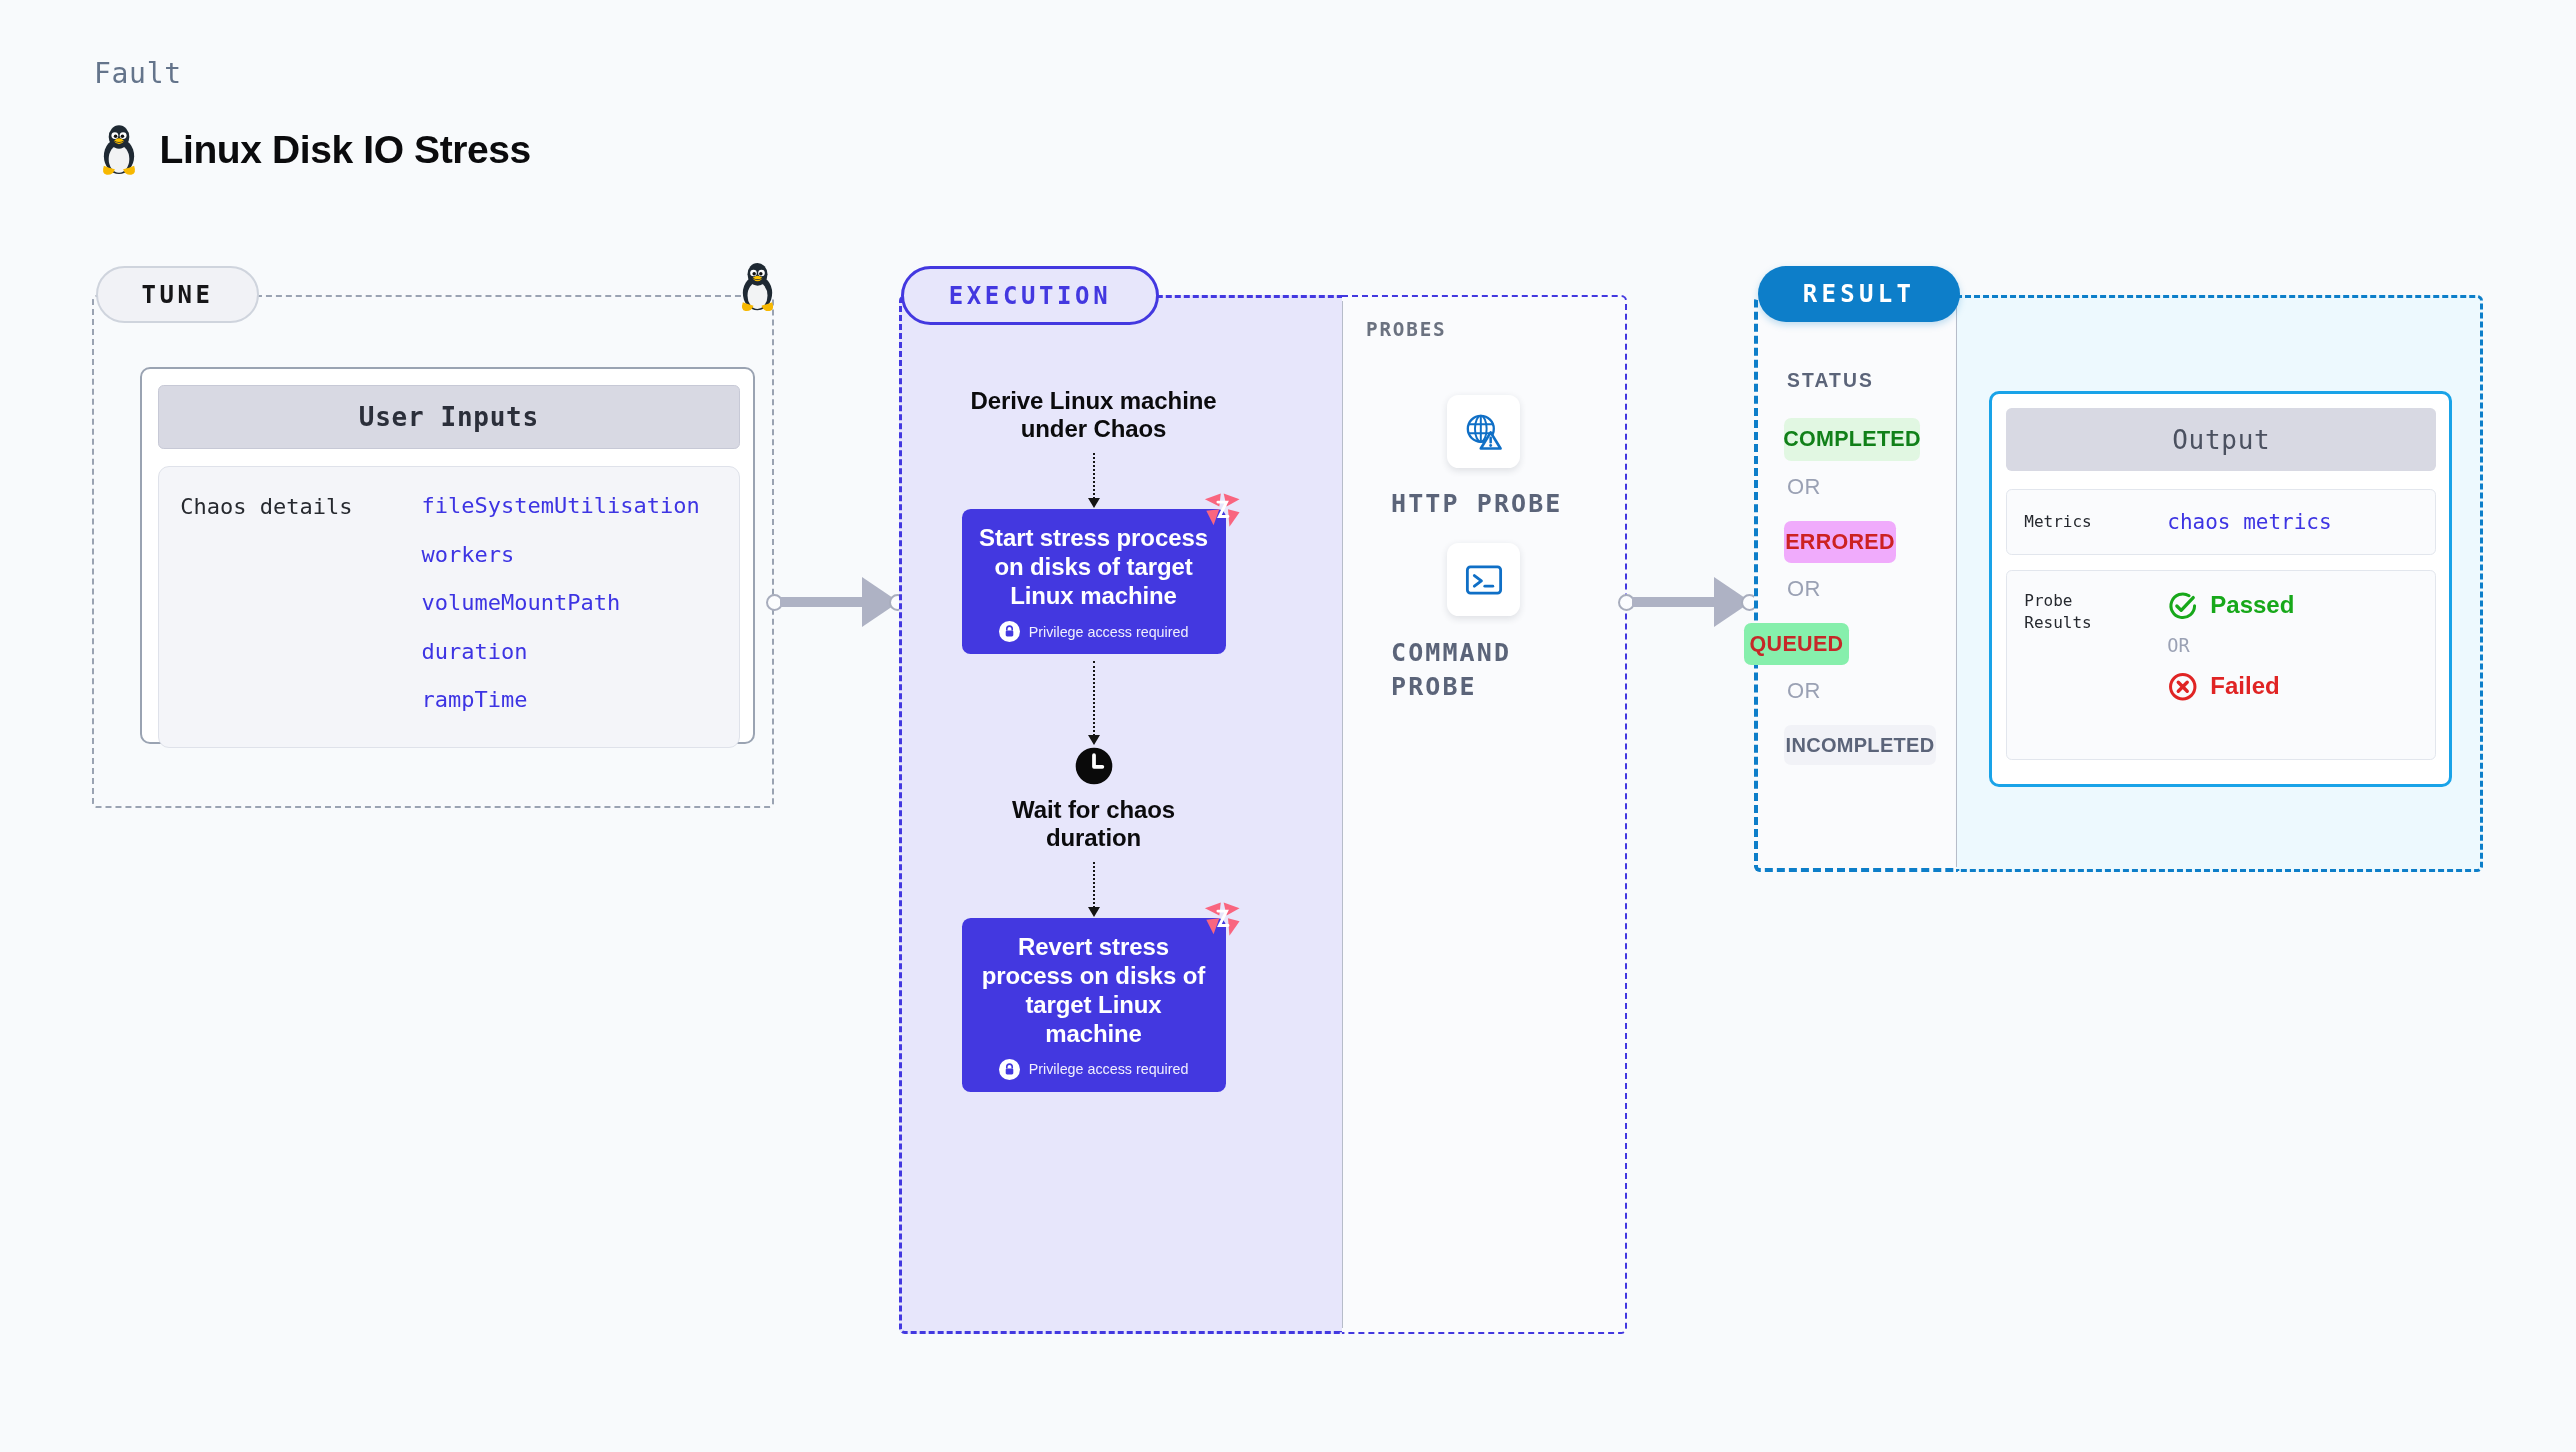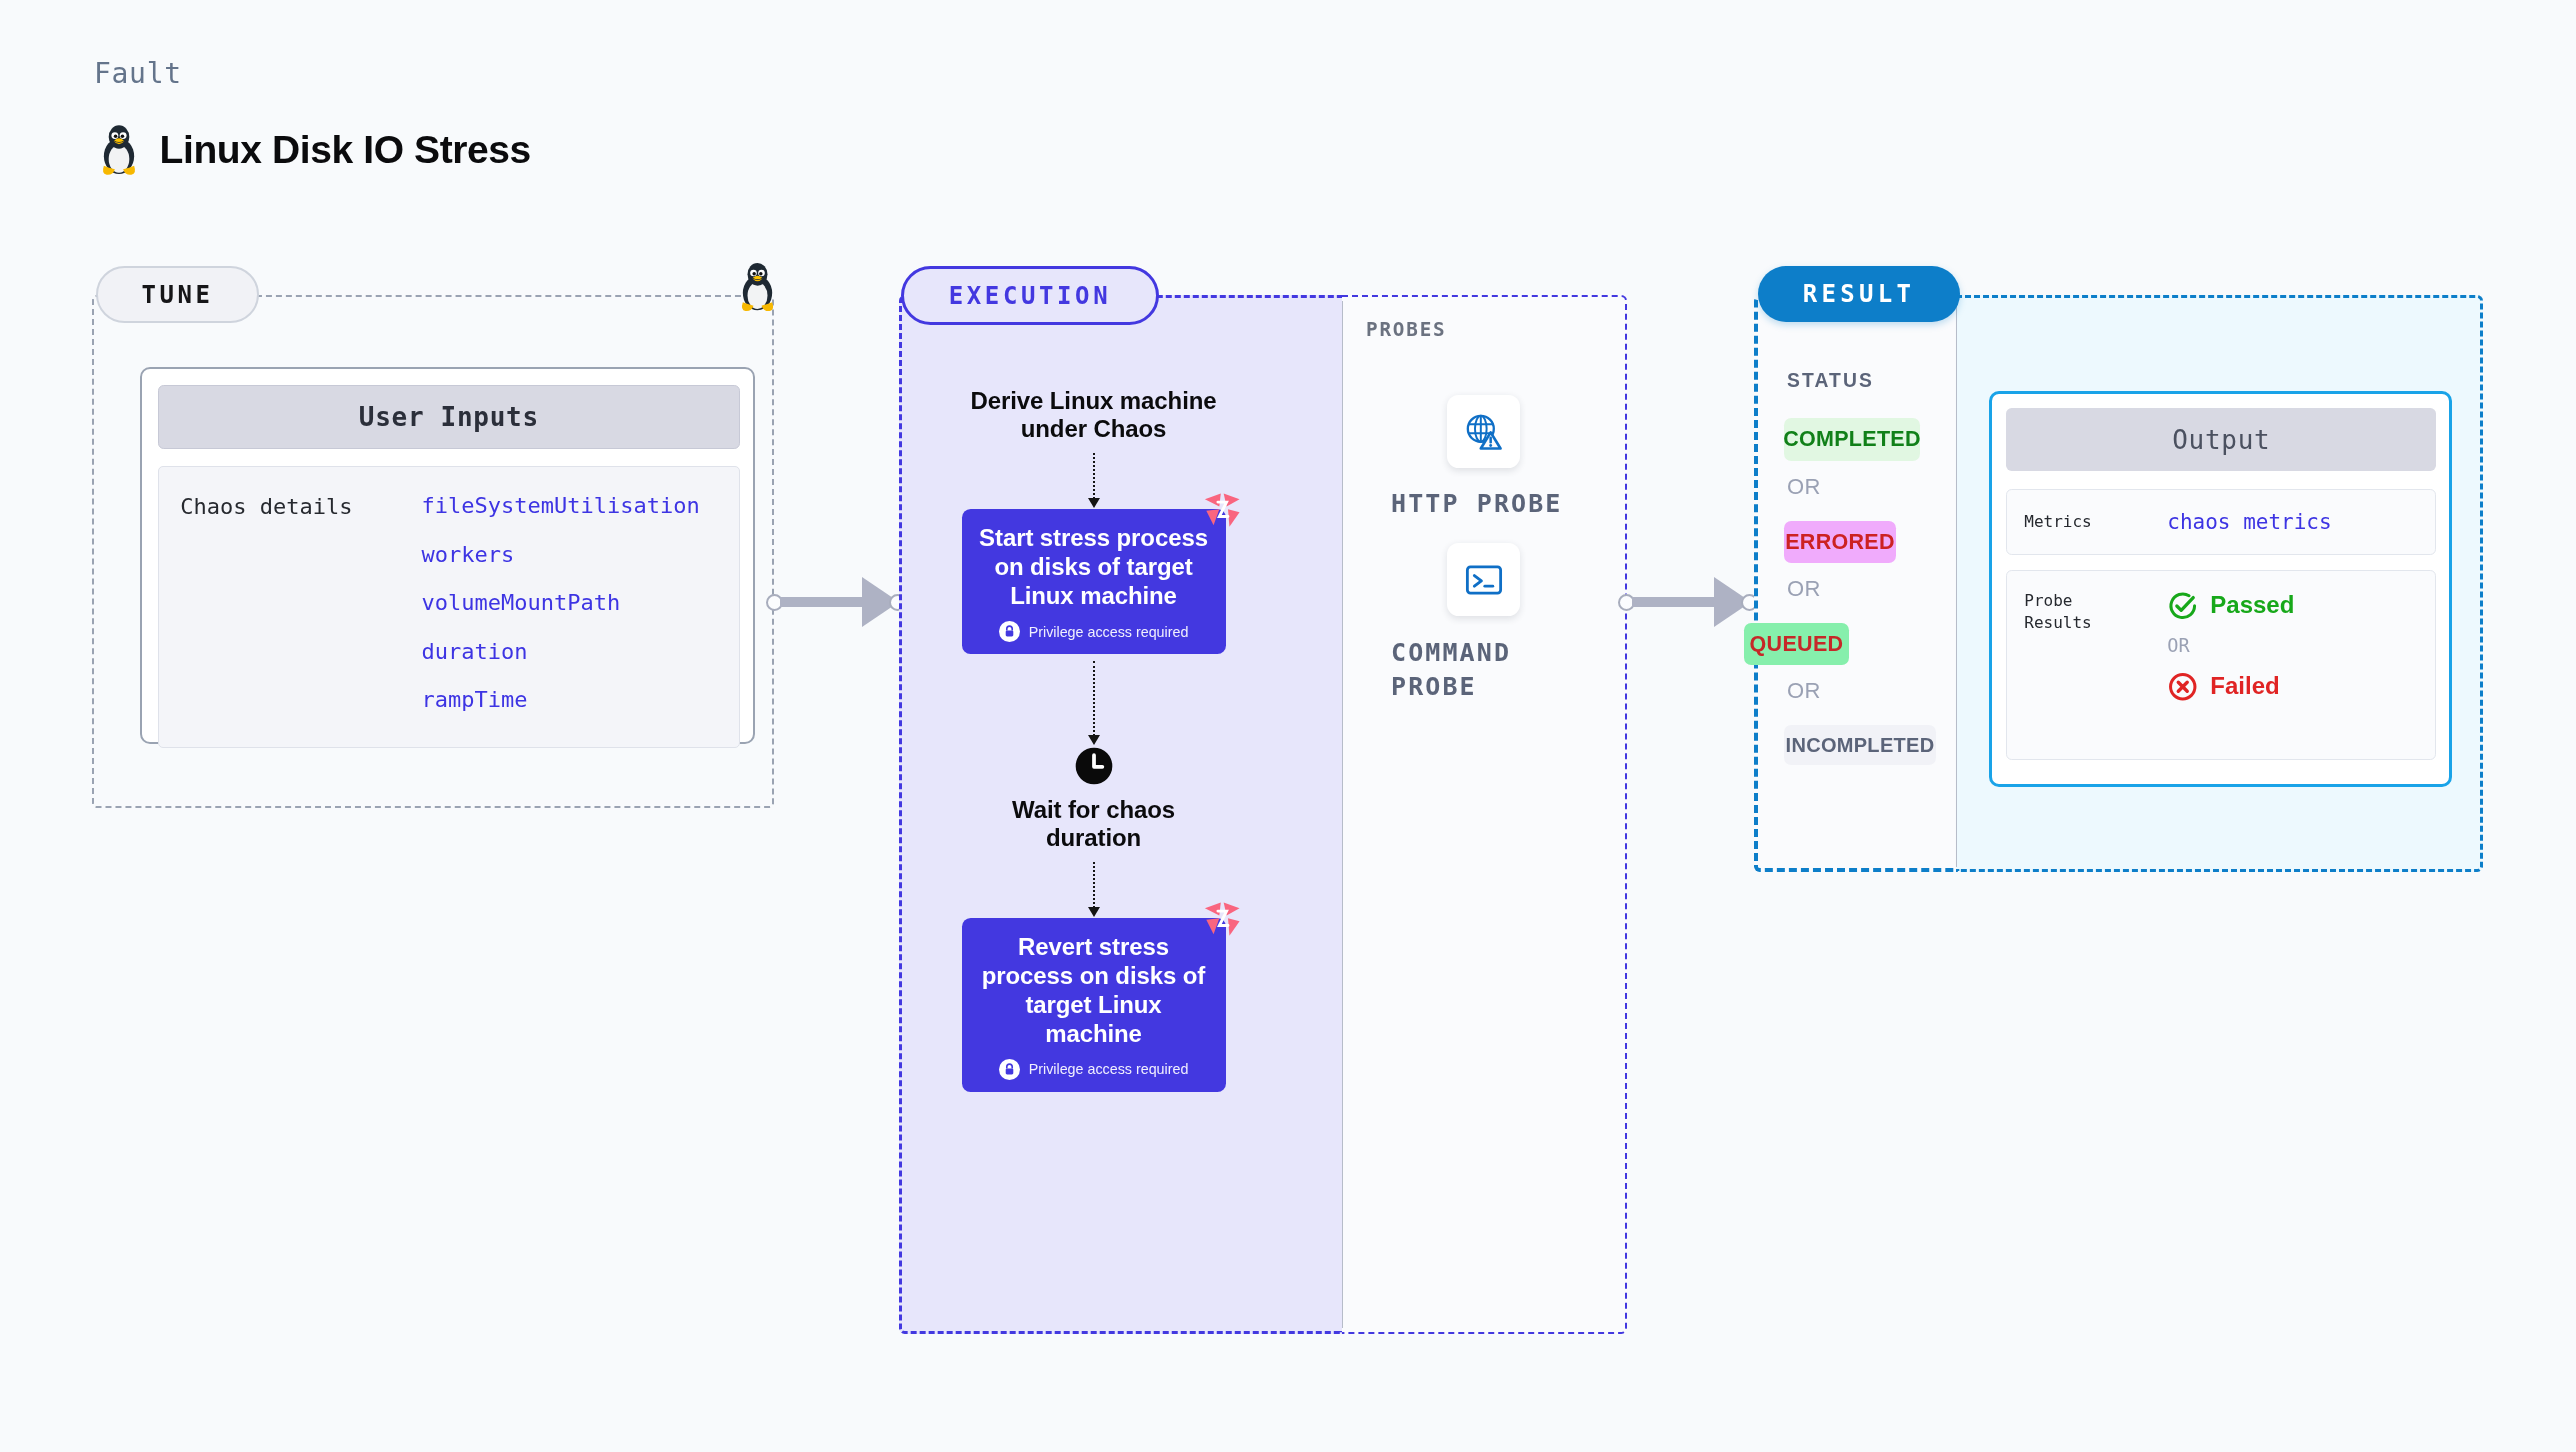--- a/index.html
+++ b/index.html
@@ -93,21 +93,21 @@
   }
   .inputs-head {
     position: absolute; left: 15.8px; top: 15.8px; width: 582px; height: 64px;
     background: #d8d9e3; border: 0.7px solid #c7c9d6; border-radius: 5.7px;
     display: flex; align-items: center; justify-content: center;
     font-family: "DejaVu Sans Mono", monospace; font-size: 26px;
     font-weight: 700; color: #2b2f3a; letter-spacing: 0.7px;
   }
   .inputs-body {
     position: absolute; left: 15.8px; top: 97px; width: 582px; height: 282px;
-    background: #f4f5f9; border: 0.7px solid #dfe2ea; border-radius: 5px;
+    background: #f4f5f9; border: 0.7px solid #dfe2ea; border-radius: 11px;
     display: flex; padding: 26px 0 0 21.5px;
   }
   .inputs-label {
     font-family: "DejaVu Sans Mono", monospace; font-size: 22px;
     color: #26292f; white-space: nowrap; padding-top: 1.4px;
   }
   .inputs-values {
     margin-left: 69px; display: flex; flex-direction: column; gap: 23.6px;
   }
   .inputs-values span {

